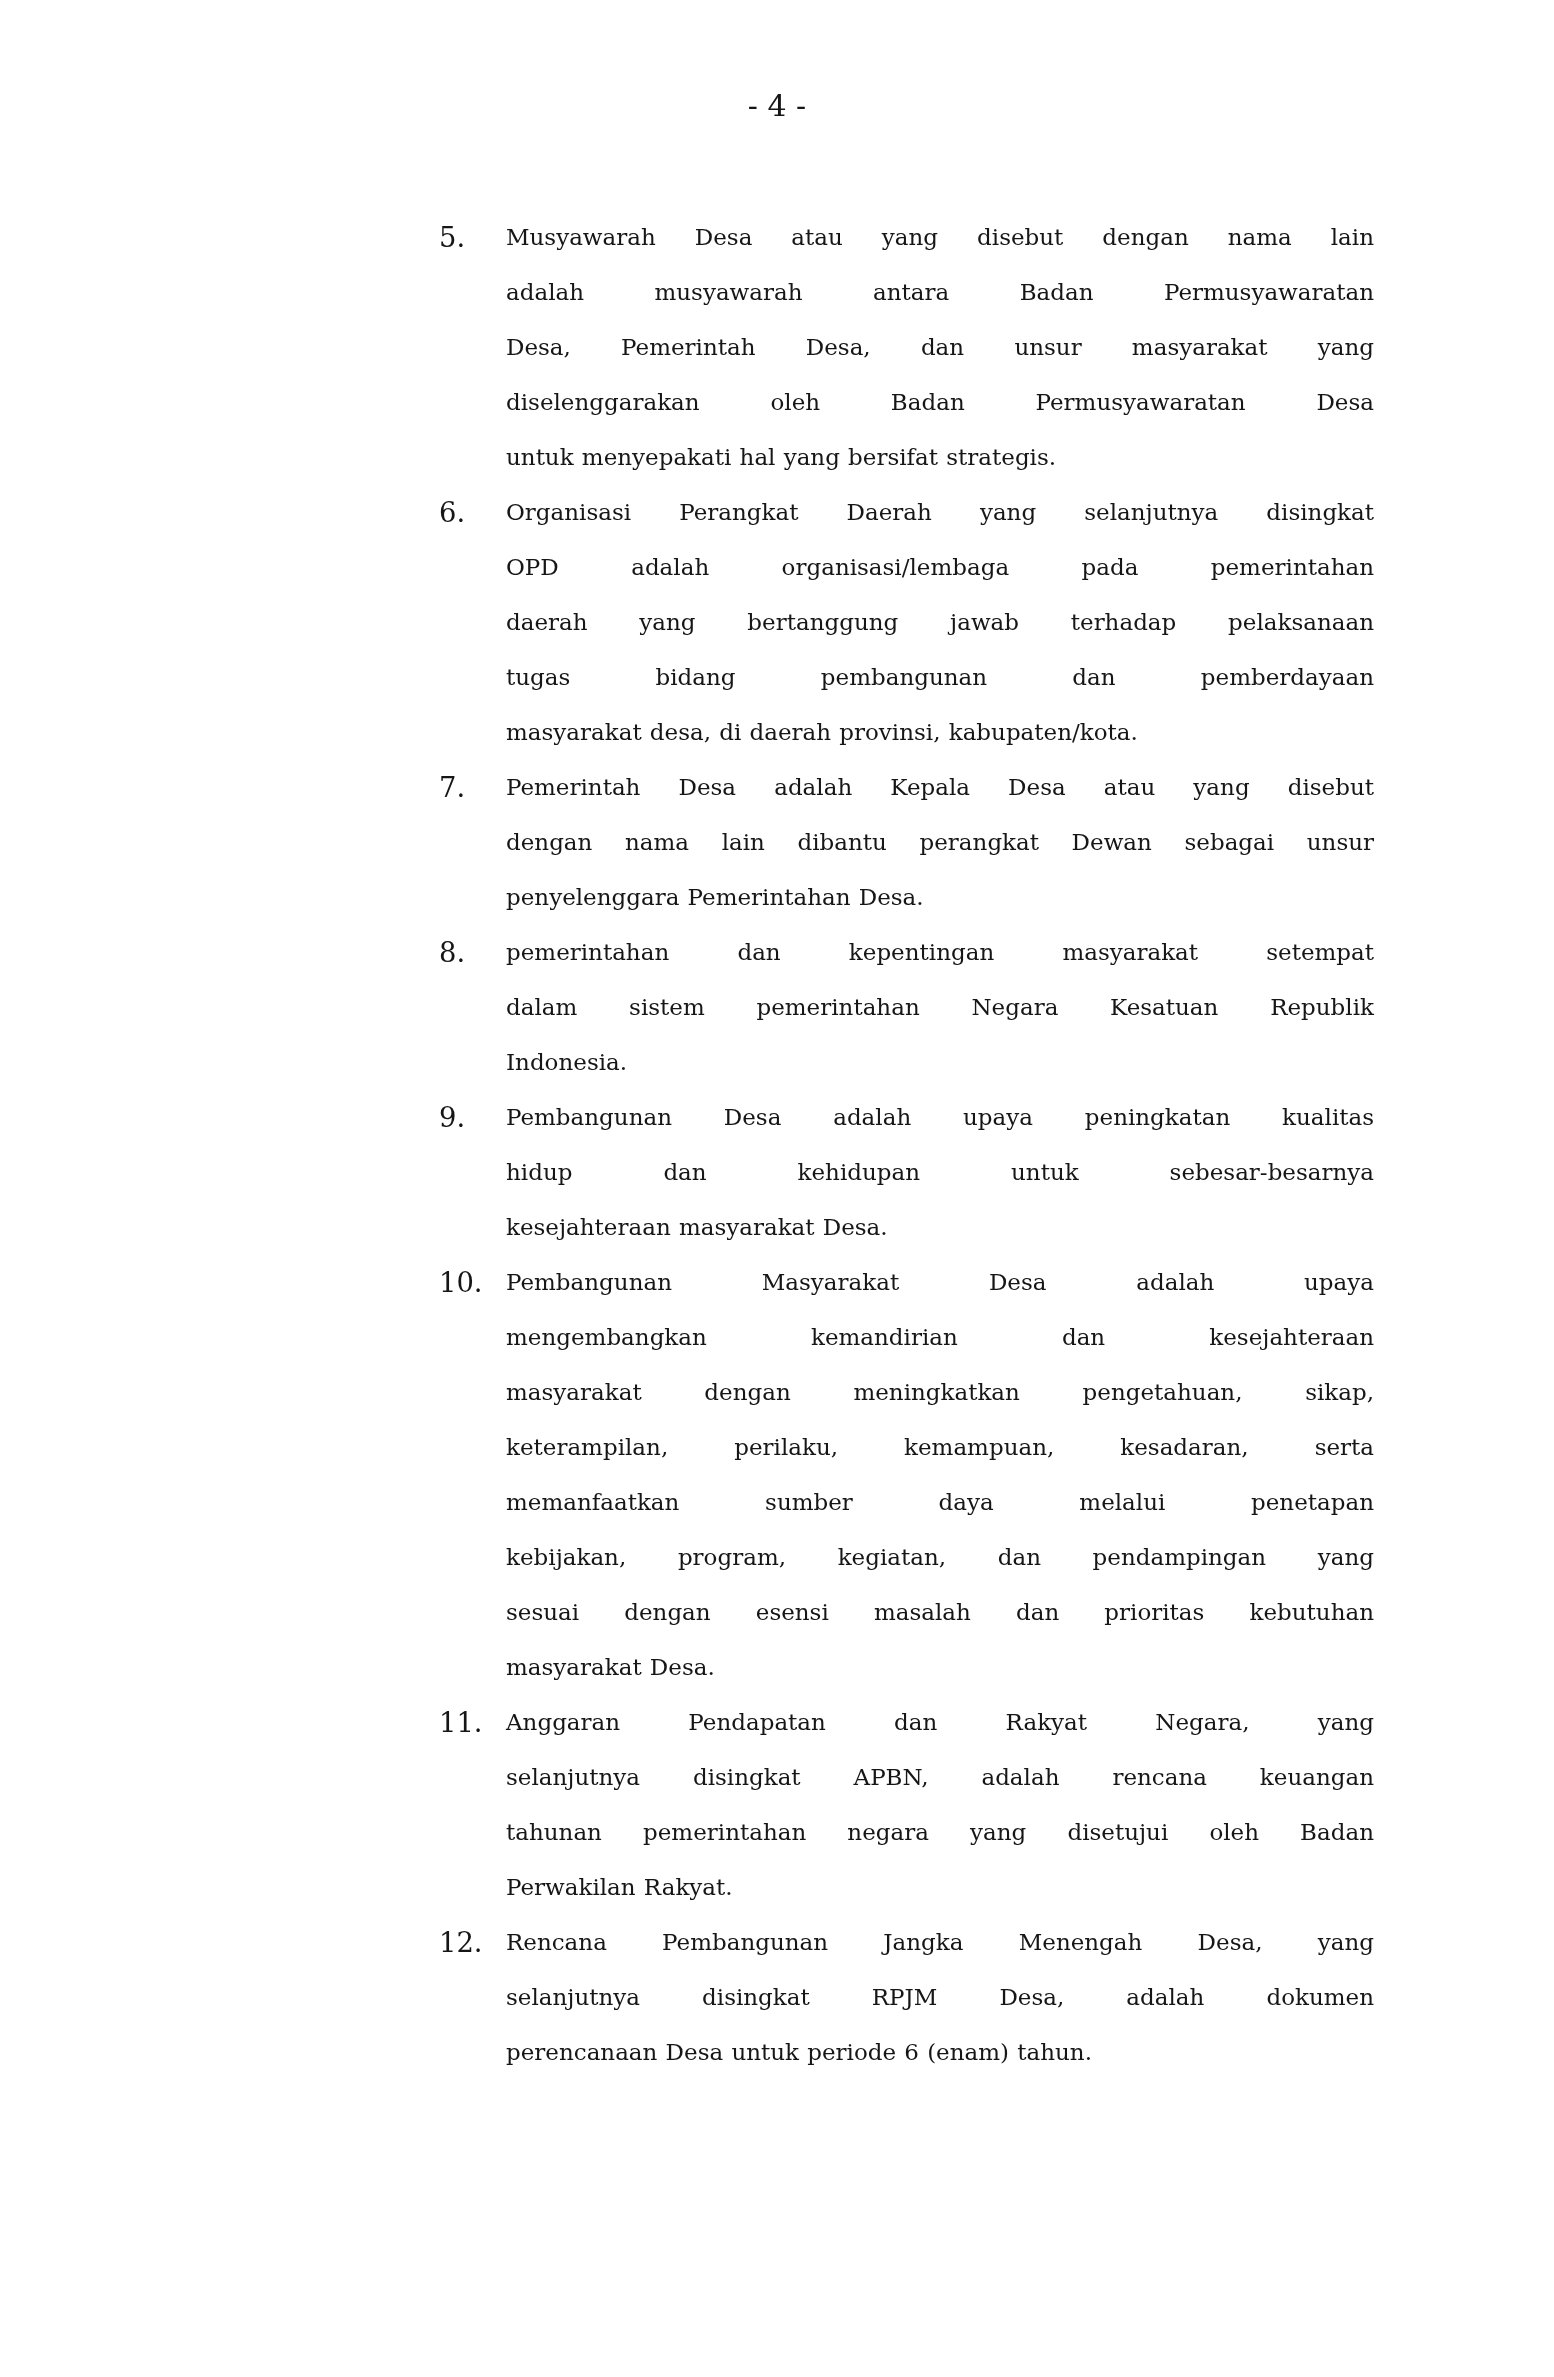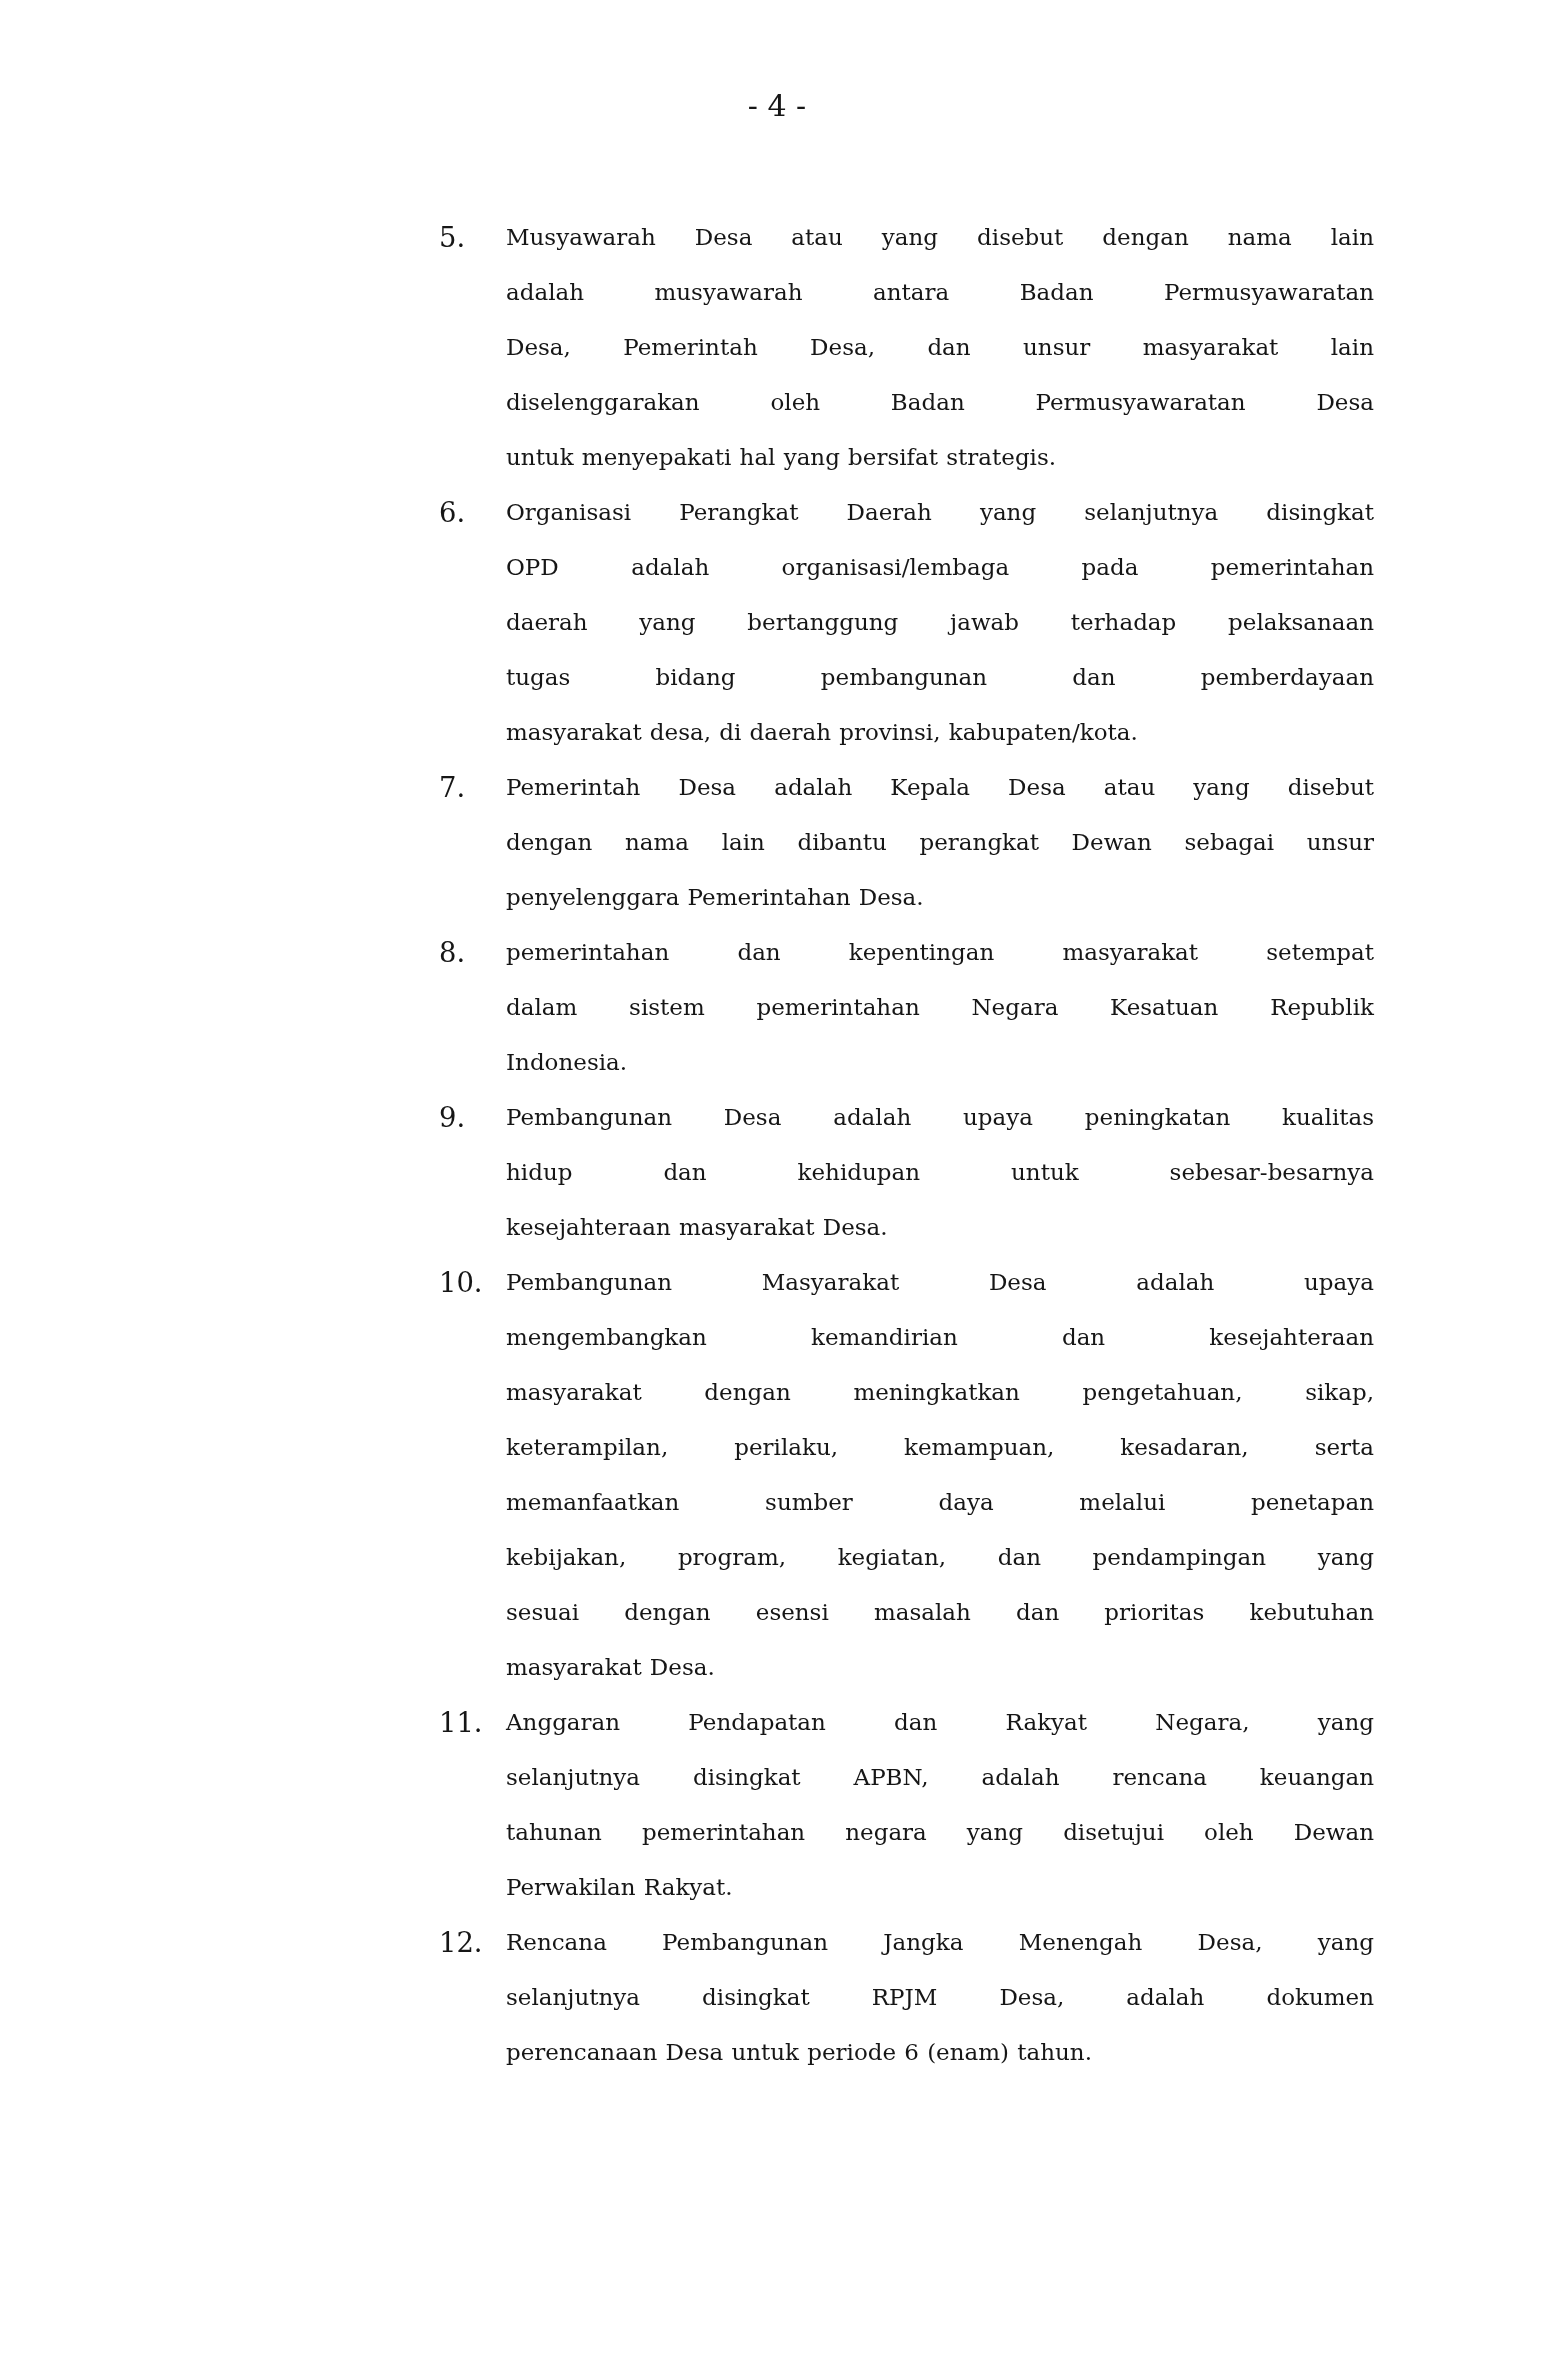--- a/index.html
+++ b/index.html
@@ -62,21 +62,21 @@
 
 <div class="page" style="background: rgb(255, 255, 255); color: rgb(22, 22, 22);">
   <div class="page-number">- 4 -</div>
 
   <div class="definition-list">
       <div class="item">
     <div class="item-number">5.</div>
     <div class="item-body">
           <div class="line">Musyawarah Desa atau yang disebut dengan nama lain</div>
           <div class="line">adalah musyawarah antara Badan Permusyawaratan</div>
-          <div class="line">Desa, Pemerintah Desa, dan unsur masyarakat lain</div>
+          <div class="line">Desa, Pemerintah Desa, dan unsur masyarakat yang</div>
           <div class="line">diselenggarakan oleh Badan Permusyawaratan Desa</div>
           <div class="line last">untuk menyepakati hal yang bersifat strategis.</div>
         </div>
   </div>
       <div class="item">
     <div class="item-number">6.</div>
     <div class="item-body">
           <div class="line">Organisasi Perangkat Daerah yang selanjutnya disingkat</div>
           <div class="line">OPD adalah organisasi/lembaga pada pemerintahan</div>
           <div class="line">daerah yang bertanggung jawab terhadap pelaksanaan</div>
@@ -119,21 +119,21 @@
           <div class="line">kebijakan, program, kegiatan, dan pendampingan yang</div>
           <div class="line">sesuai dengan esensi masalah dan prioritas kebutuhan</div>
           <div class="line last">masyarakat Desa.</div>
         </div>
   </div>
       <div class="item">
     <div class="item-number">11.</div>
     <div class="item-body">
           <div class="line">Anggaran Pendapatan dan Rakyat Negara, yang</div>
           <div class="line">selanjutnya disingkat APBN, adalah rencana keuangan</div>
-          <div class="line">tahunan pemerintahan negara yang disetujui oleh Dewan</div>
+          <div class="line">tahunan pemerintahan negara yang disetujui oleh Badan</div>
           <div class="line last">Perwakilan Rakyat.</div>
         </div>
   </div>
       <div class="item">
     <div class="item-number">12.</div>
     <div class="item-body">
           <div class="line">Rencana Pembangunan Jangka Menengah Desa, yang</div>
           <div class="line">selanjutnya disingkat RPJM Desa, adalah dokumen</div>
           <div class="line last">perencanaan Desa untuk periode 6 (enam) tahun.</div>
         </div>

